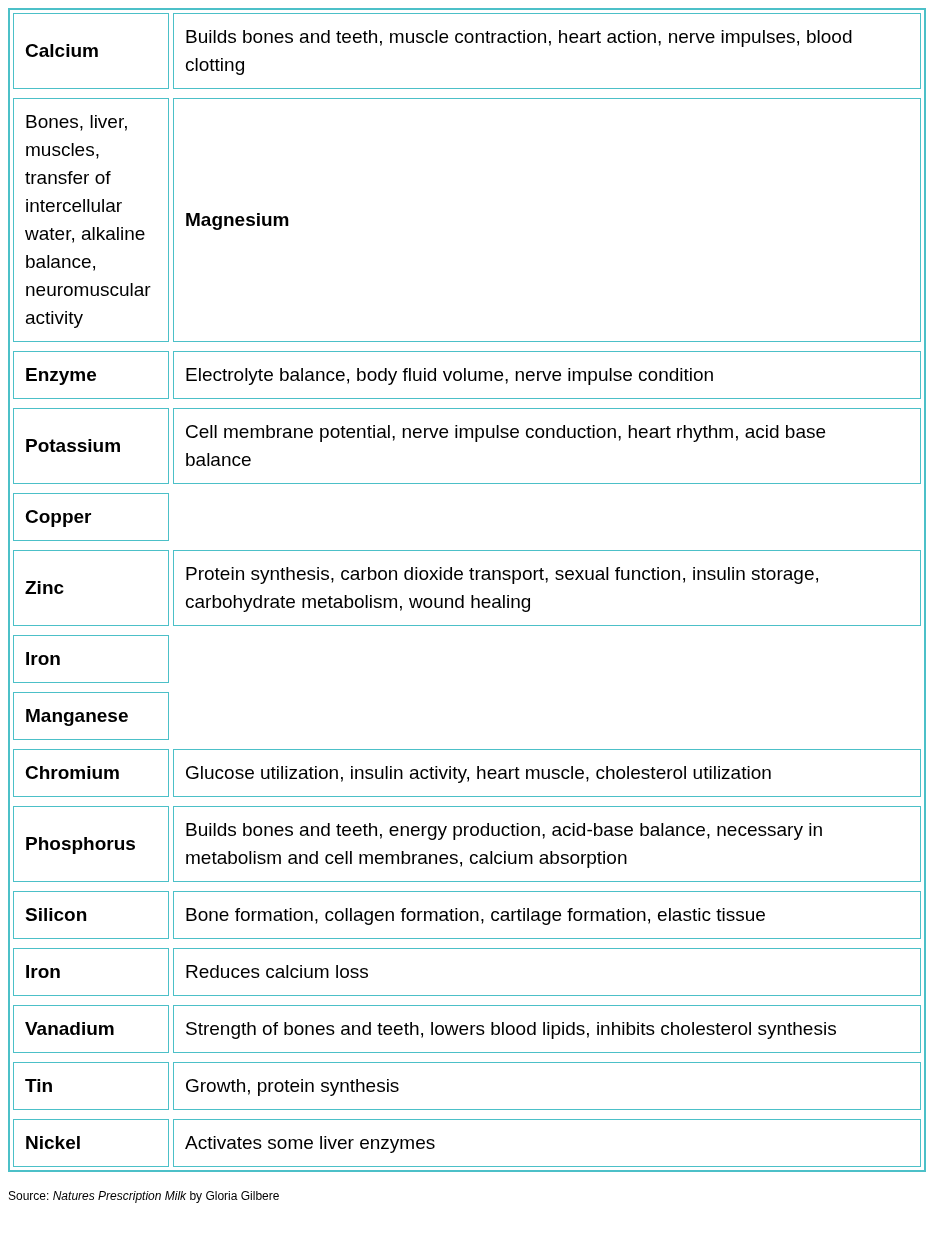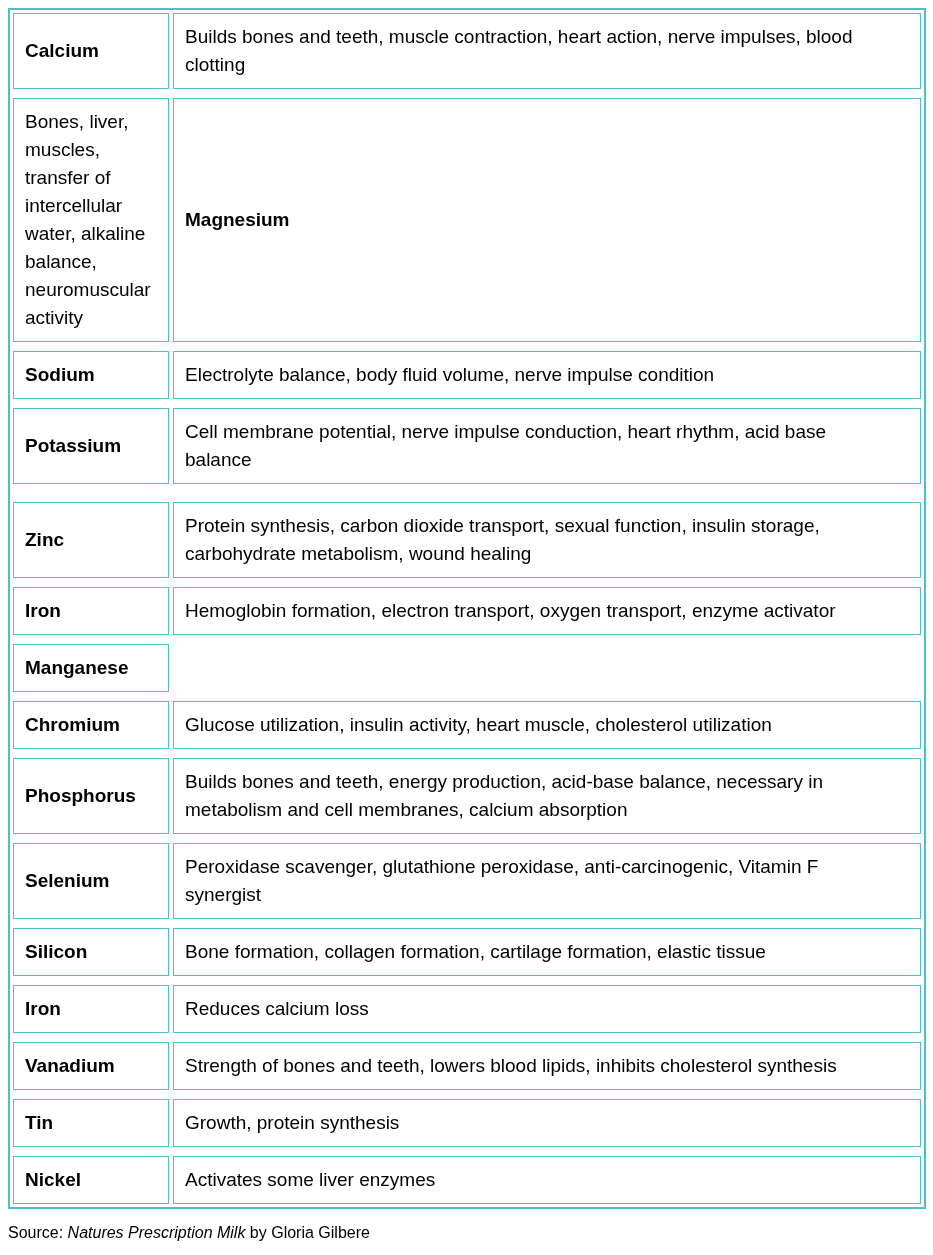--- a/index.html
+++ b/index.html
@@ -44,21 +44,21 @@
     color:var(--text);
   }
   .cell.mineral{
     font-weight:bold;
   }
   .cell.func{
     padding-right:35px;
   }
   .source{
     margin:14px 0 0 0;
-    font-size:16px;
+    font-size:12px;
     line-height:20px;
     color:var(--text);
   }
 </style>
 </head>
 <body>
 
 <div class="table-wrap" id="minerals-table">
   <div class="row">
     <div class="cell mineral">
@@ -73,54 +73,54 @@
     <div class="cell func">
       <span>Bones, liver, muscles, transfer of intercellular water, alkaline balance, neuromuscular activity</span>
     </div>
     <div class="cell mineral">
       <span>Magnesium</span>
     </div>
   </div>
 
   <div class="row">
     <div class="cell mineral">
-      <span>Sodium</span>
+      <span>Enzyme</span>
     </div>
     <div class="cell func">
       <span>Electrolyte balance, body fluid volume, nerve impulse condition</span>
     </div>
   </div>
 
   <div class="row">
     <div class="cell mineral">
       <span>Potassium</span>
     </div>
     <div class="cell func">
       <span>Cell membrane potential, nerve impulse conduction, heart rhythm, acid base balance</span>
     </div>
   </div>
 
   <div class="row">
+    <div class="cell mineral">
+      <span>Copper</span>
+    </div>
   </div>
 
   <div class="row">
     <div class="cell mineral">
       <span>Zinc</span>
     </div>
     <div class="cell func">
       <span>Protein synthesis, carbon dioxide transport, sexual function, insulin storage, carbohydrate metabolism, wound healing</span>
     </div>
   </div>
 
   <div class="row">
     <div class="cell mineral">
       <span>Iron</span>
-    </div>
-    <div class="cell func">
-      <span>Hemoglobin formation, electron transport, oxygen transport, enzyme activator</span>
     </div>
   </div>
 
   <div class="row">
     <div class="cell mineral">
       <span>Manganese</span>
     </div>
   </div>
 
   <div class="row">
@@ -135,28 +135,20 @@
   <div class="row">
     <div class="cell mineral">
       <span>Phosphorus</span>
     </div>
     <div class="cell func">
       <span>Builds bones and teeth, energy production, acid-base balance, necessary in metabolism and cell membranes, calcium absorption</span>
     </div>
   </div>
 
 
-  <div class="row">
-    <div class="cell mineral">
-      <span>Selenium</span>
-    </div>
-    <div class="cell func">
-      <span>Peroxidase scavenger, glutathione peroxidase, anti-carcinogenic, Vitamin F synergist</span>
-    </div>
-  </div>
 
   <div class="row">
     <div class="cell mineral">
       <span>Silicon</span>
     </div>
     <div class="cell func">
       <span>Bone formation, collagen formation, cartilage formation, elastic tissue</span>
     </div>
   </div>
 

